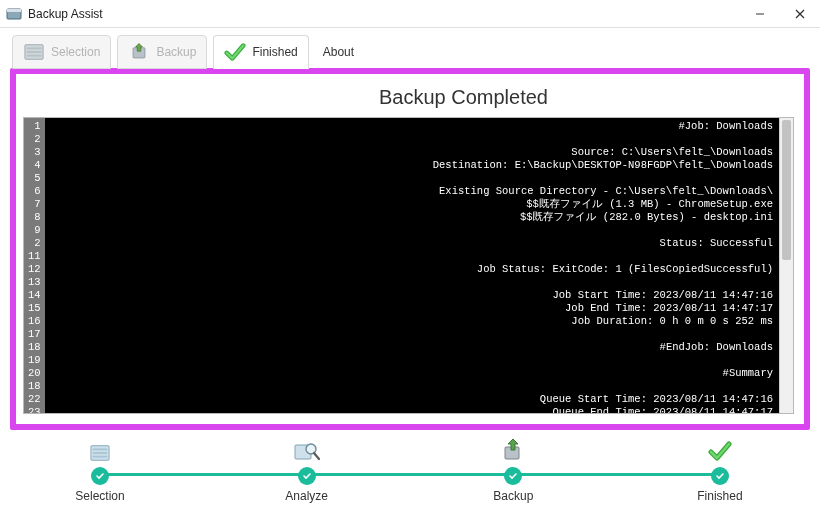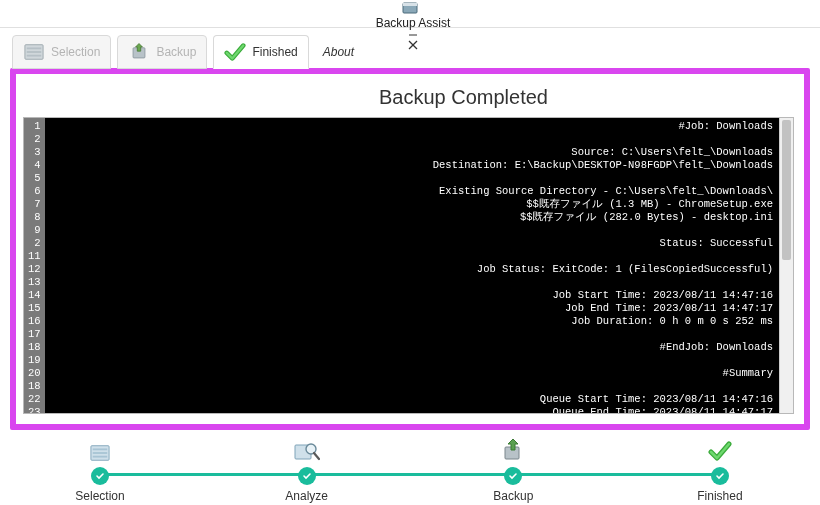--- a/index.html
+++ b/index.html
@@ -1,30 +1,30 @@
 <!DOCTYPE html>
 <html><head>
 <meta charset="utf-8">
 <style>
   * { box-sizing: border-box; }
   html, body { margin:0; padding:0; width:820px; height:505px; font-family: "Segoe UI", Tahoma, sans-serif; background:#fff; overflow:hidden; }
-  .titlebar { height:28px; display:flex; align-items:center; padding:0 0 0 6px; font-size:12px; color:#222; border-bottom:1px solid #e0e0e0;flex-direction:column; }
+  .titlebar { height:28px; display:flex; align-items:center; padding:0 0 0 6px; font-size:12px; color:#222; border-bottom:1px solid #e0e0e0; }
   .titlebar .icon { width:16px; height:16px; margin-right:6px; display:flex; align-items:center; justify-content:center; }
   .titlebar .spacer { flex:1; }
   .winbtn { width:40px; height:28px; display:flex; align-items:center; justify-content:center; color:#333; }
   .winbtn svg { width:10px; height:10px; }
 
   .content { padding: 6px 10px 0 10px; }
 
   .tabs { display:flex; gap:6px; height:34px; margin-left:2px; }
   .tab { display:flex; align-items:center; gap:6px; padding:0 10px; border:1px solid #d9d9d9; border-top-left-radius:4px; border-top-right-radius:4px; background:#fafafa; font-size:12px; color:#555; position:relative; top:1px; }
   .tab.disabled { color:#b4b4b4; background:#f5f5f5; }
   .tab.active { background:#fff; border-bottom:1px solid #fff; color:#333; z-index:2; }
   .tab .ticon { width:22px; height:22px; display:flex; align-items:center; justify-content:center; }
-  .tab.plain { border:none; background:transparent; color:#333; padding:0 8px;font-style:italic; }
+  .tab.plain { border:none; background:transparent; color:#333; padding:0 8px; }
 
   .panel { border:6px solid #d946ef; border-radius:2px; background:#fff; padding:8px 10px 10px 7px; height:362px; display:flex; flex-direction:column; }
   .panel-header { display:flex; align-items:center; justify-content:space-between; padding:4px 2px 8px 2px; }
   .panel-title { flex:1; text-align:center; font-size:20px; color:#333; font-weight:400; }
   .open-btn { font-size:11px; padding:4px 10px; border:1px solid #c8c8c8; background:#fafafa; color:#333; border-radius:2px; cursor:pointer; white-space:nowrap; }
 
   .console-wrap { flex:1; border:1px solid #b8b8b8; display:flex; background:#000; overflow:hidden; font-family: Consolas, "Courier New", monospace; font-size:10.5px; line-height:13px; }
   .gutter { background:#7a7a7a; color:#fff; text-align:right; padding:2px 4px 2px 4px; user-select:none; min-width:20px; }
   .gutter div { height:13px; }
   .code { flex:1; color:#fff; padding:2px 6px; white-space:pre;text-align:right; }

